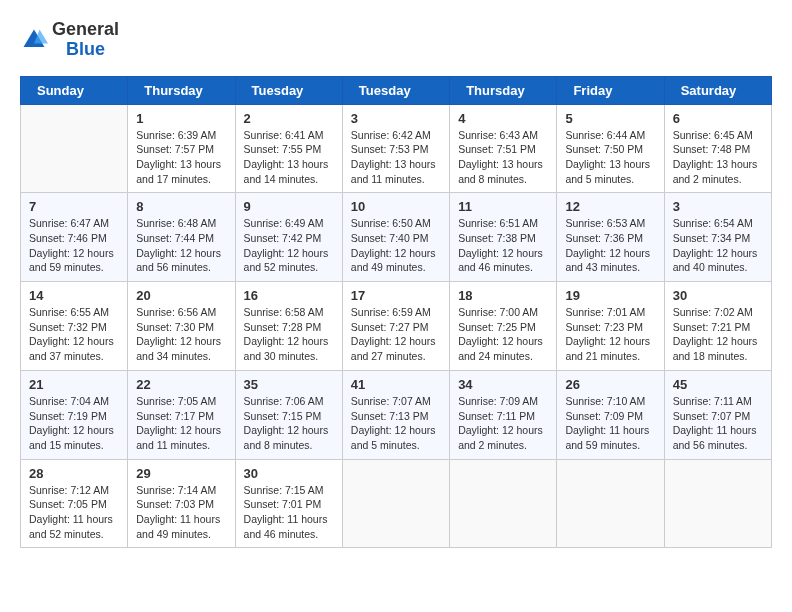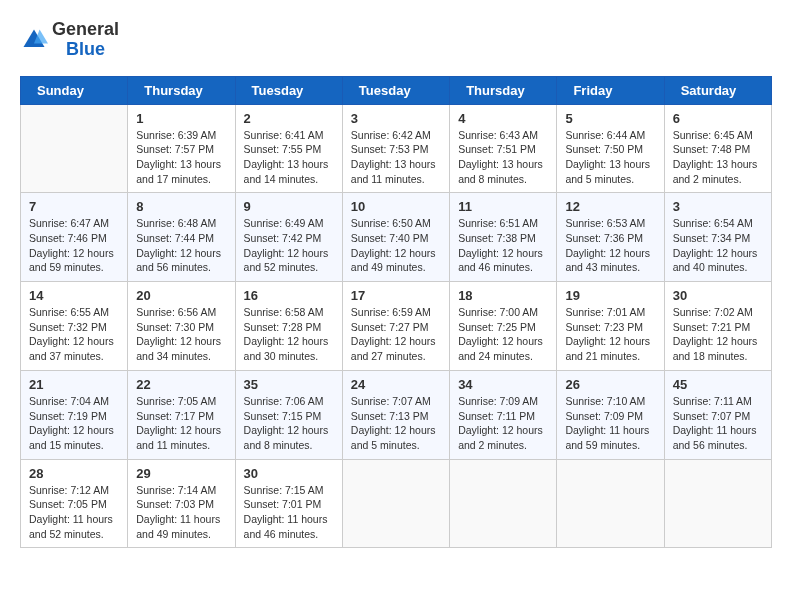--- a/index.html
+++ b/index.html
@@ -215,21 +215,21 @@
         </td>
         <td>
           <span class="day-number">22</span>
           <div class="day-info">Sunrise: 7:05 AM<br>Sunset: 7:17 PM<br>Daylight: 12 hours<br>and 11 minutes.</div>
         </td>
         <td>
           <span class="day-number">35</span>
           <div class="day-info">Sunrise: 7:06 AM<br>Sunset: 7:15 PM<br>Daylight: 12 hours<br>and 8 minutes.</div>
         </td>
         <td>
-          <span class="day-number">24</span>
+          <span class="day-number">41</span>
           <div class="day-info">Sunrise: 7:07 AM<br>Sunset: 7:13 PM<br>Daylight: 12 hours<br>and 5 minutes.</div>
         </td>
         <td>
           <span class="day-number">34</span>
           <div class="day-info">Sunrise: 7:09 AM<br>Sunset: 7:11 PM<br>Daylight: 12 hours<br>and 2 minutes.</div>
         </td>
         <td>
           <span class="day-number">26</span>
           <div class="day-info">Sunrise: 7:10 AM<br>Sunset: 7:09 PM<br>Daylight: 11 hours<br>and 59 minutes.</div>
         </td>

